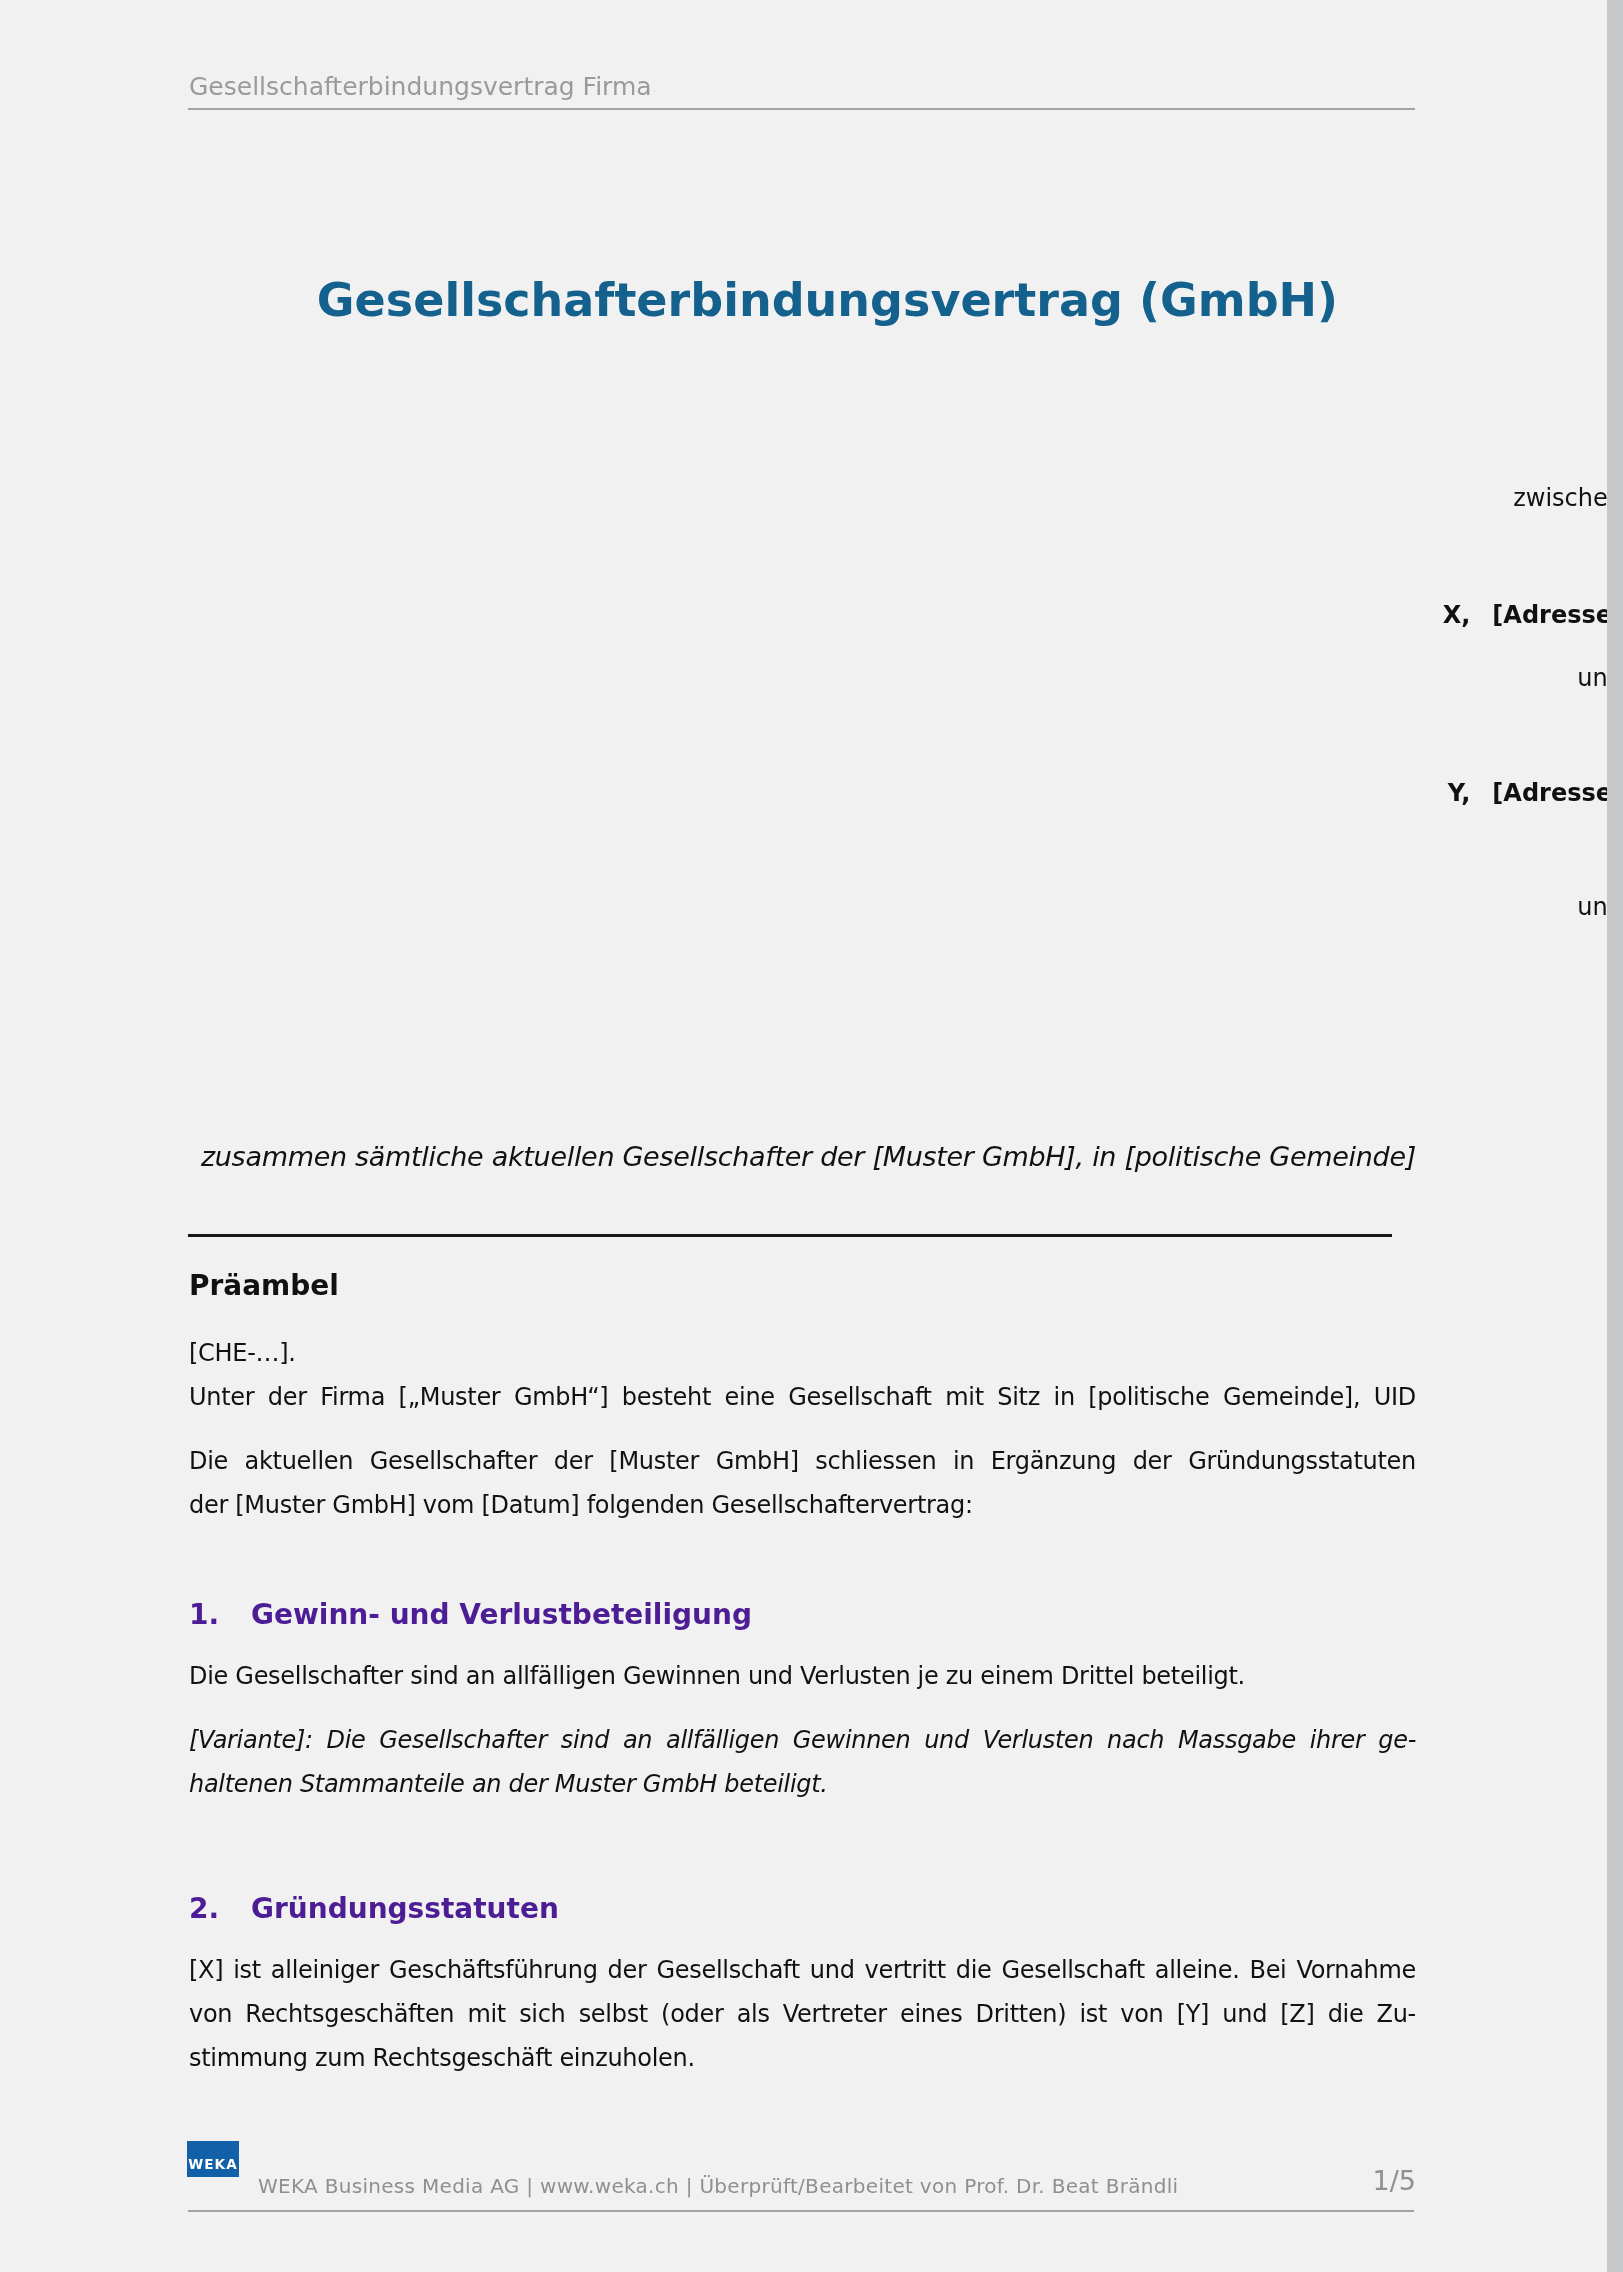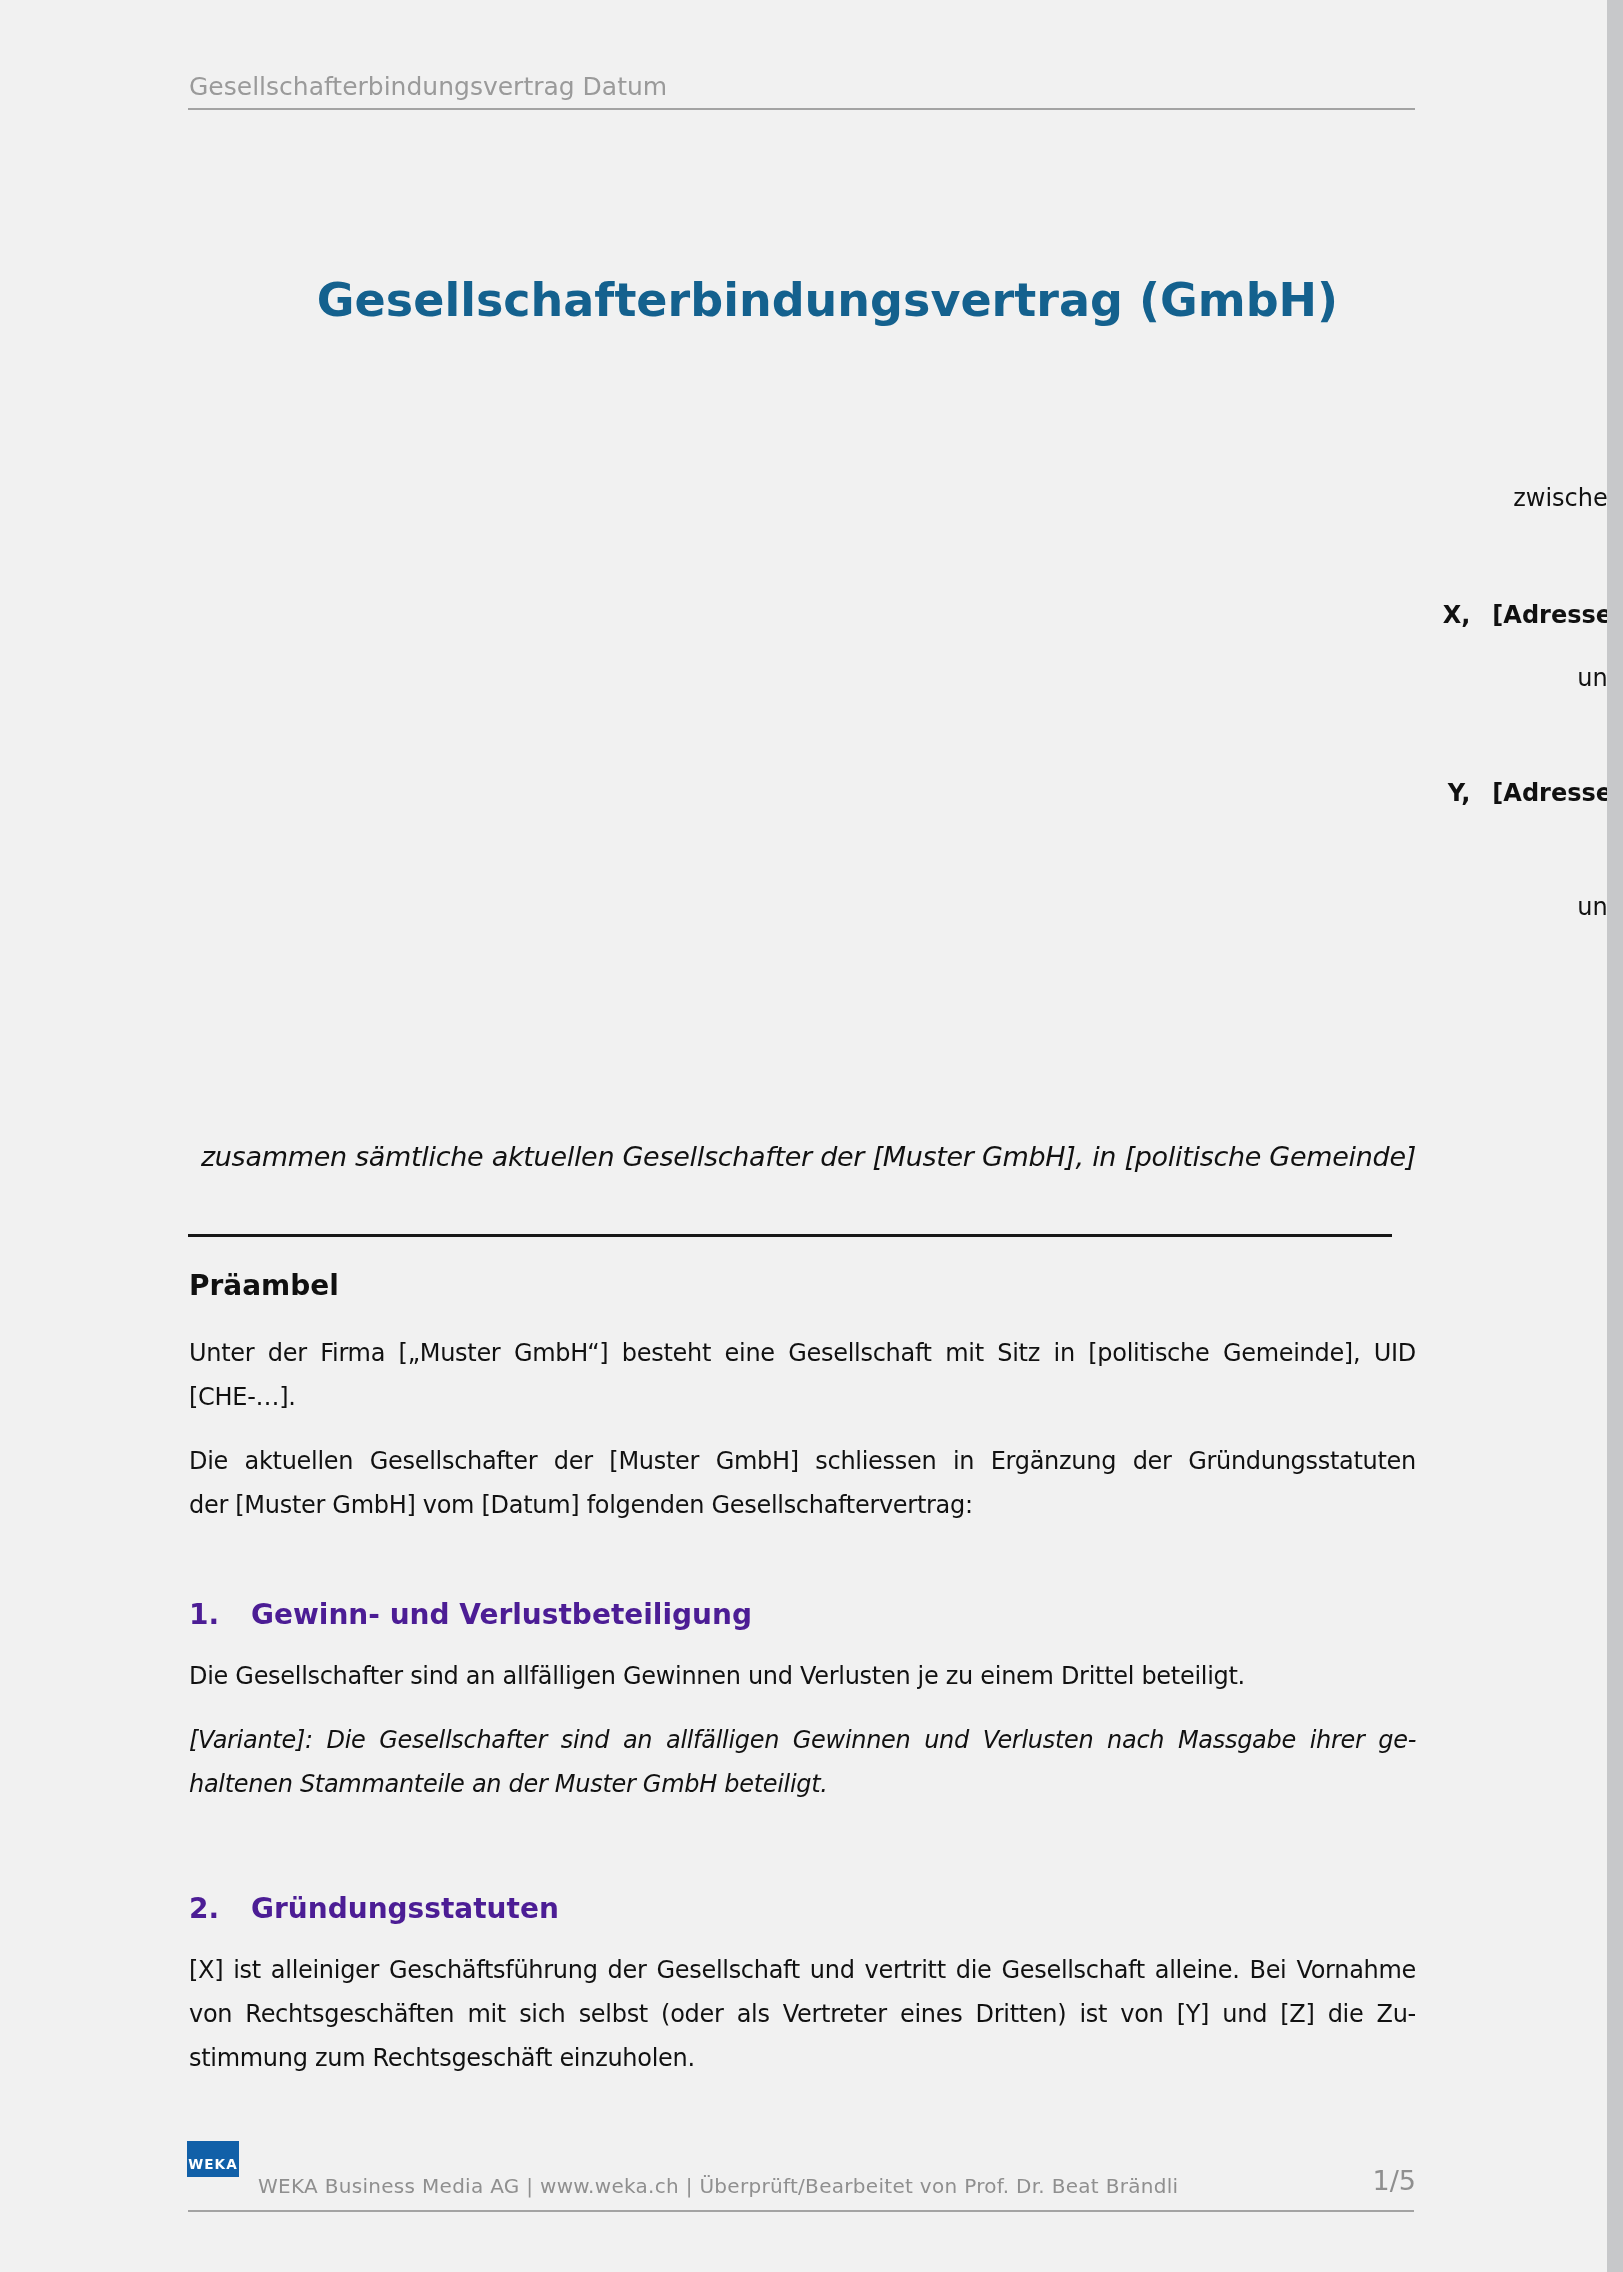--- a/index.html
+++ b/index.html
@@ -43,21 +43,21 @@
   .footer-page{position:absolute;left:1221px;top:2166px;width:195px;text-align:right;font-size:27px;line-height:30px;color:#8f8f8f;}
   .footer-rule{position:absolute;left:188px;top:2210px;width:1226px;height:1.9px;background:#a3a3a3;}
 
   .scrollbar-track{position:absolute;right:0;top:0;width:16px;height:2273px;background:#c7c8ca;}
 </style>
 </head>
 <body>
 
 <div class="page">
 
-  <div class="running-header">Gesellschafterbindungsvertrag Datum</div>
+  <div class="running-header">Gesellschafterbindungsvertrag Firma</div>
   <div class="header-rule"></div>
 
   <h1 class="doc-title">Gesellschafterbindungsvertrag (GmbH)</h1>
 
   <div class="center-line" style="top:484px">zwischen</div>
 
   <div class="center-line party" style="top:601px">
     <b>X,</b><span class="addr">[Adresse]</span>
   </div>
 
@@ -70,22 +70,22 @@
   <div class="center-line" style="top:893px">und</div>
 
 
   <div class="summary">zusammen sämtliche aktuellen Gesellschafter der [Muster GmbH], in [politische Gemeinde]</div>
 
   <div class="mid-rule"></div>
 
   <h2 class="doc-heading" style="top:1270px">Präambel</h2>
   <div class="paras" style="top:1331px">
       <div class="para">
+        <div class="line last">[CHE-…].</div>
         <div class="line">Unter der Firma [„Muster GmbH“] besteht eine Gesellschaft mit Sitz in [politische Gemeinde], UID</div>
-        <div class="line last">[CHE-…].</div>
       </div>
       <div class="para">
         <div class="line">Die aktuellen Gesellschafter der [Muster GmbH] schliessen in Ergänzung der Gründungsstatuten</div>
         <div class="line last">der [Muster GmbH] vom [Datum] folgenden Gesellschaftervertrag:</div>
       </div>
     </div>
 
   <section class="docsection" style="top:1599px">
     <h2 class="sec-heading"><span class="sec-num">1.</span><span>Gewinn- und Verlustbeteiligung</span></h2>
     <div class="sec-paras">

